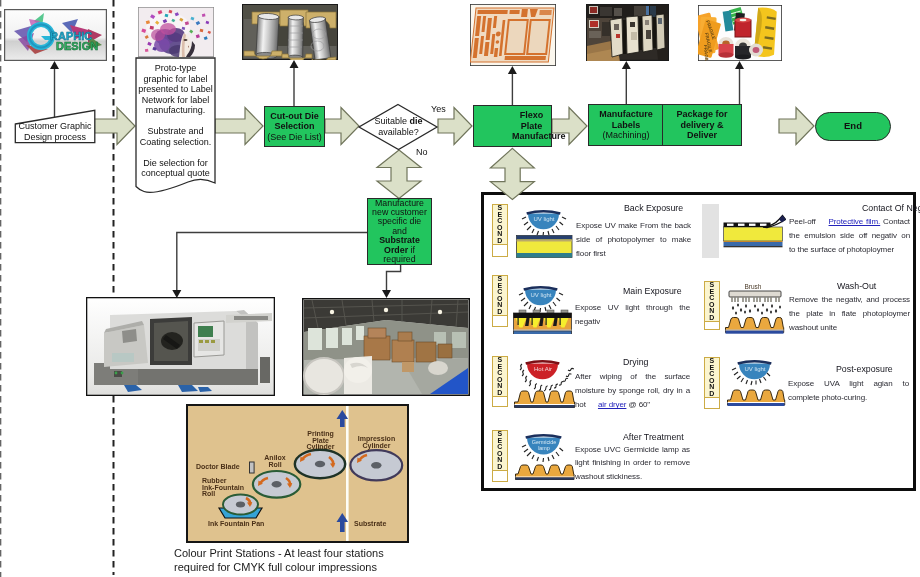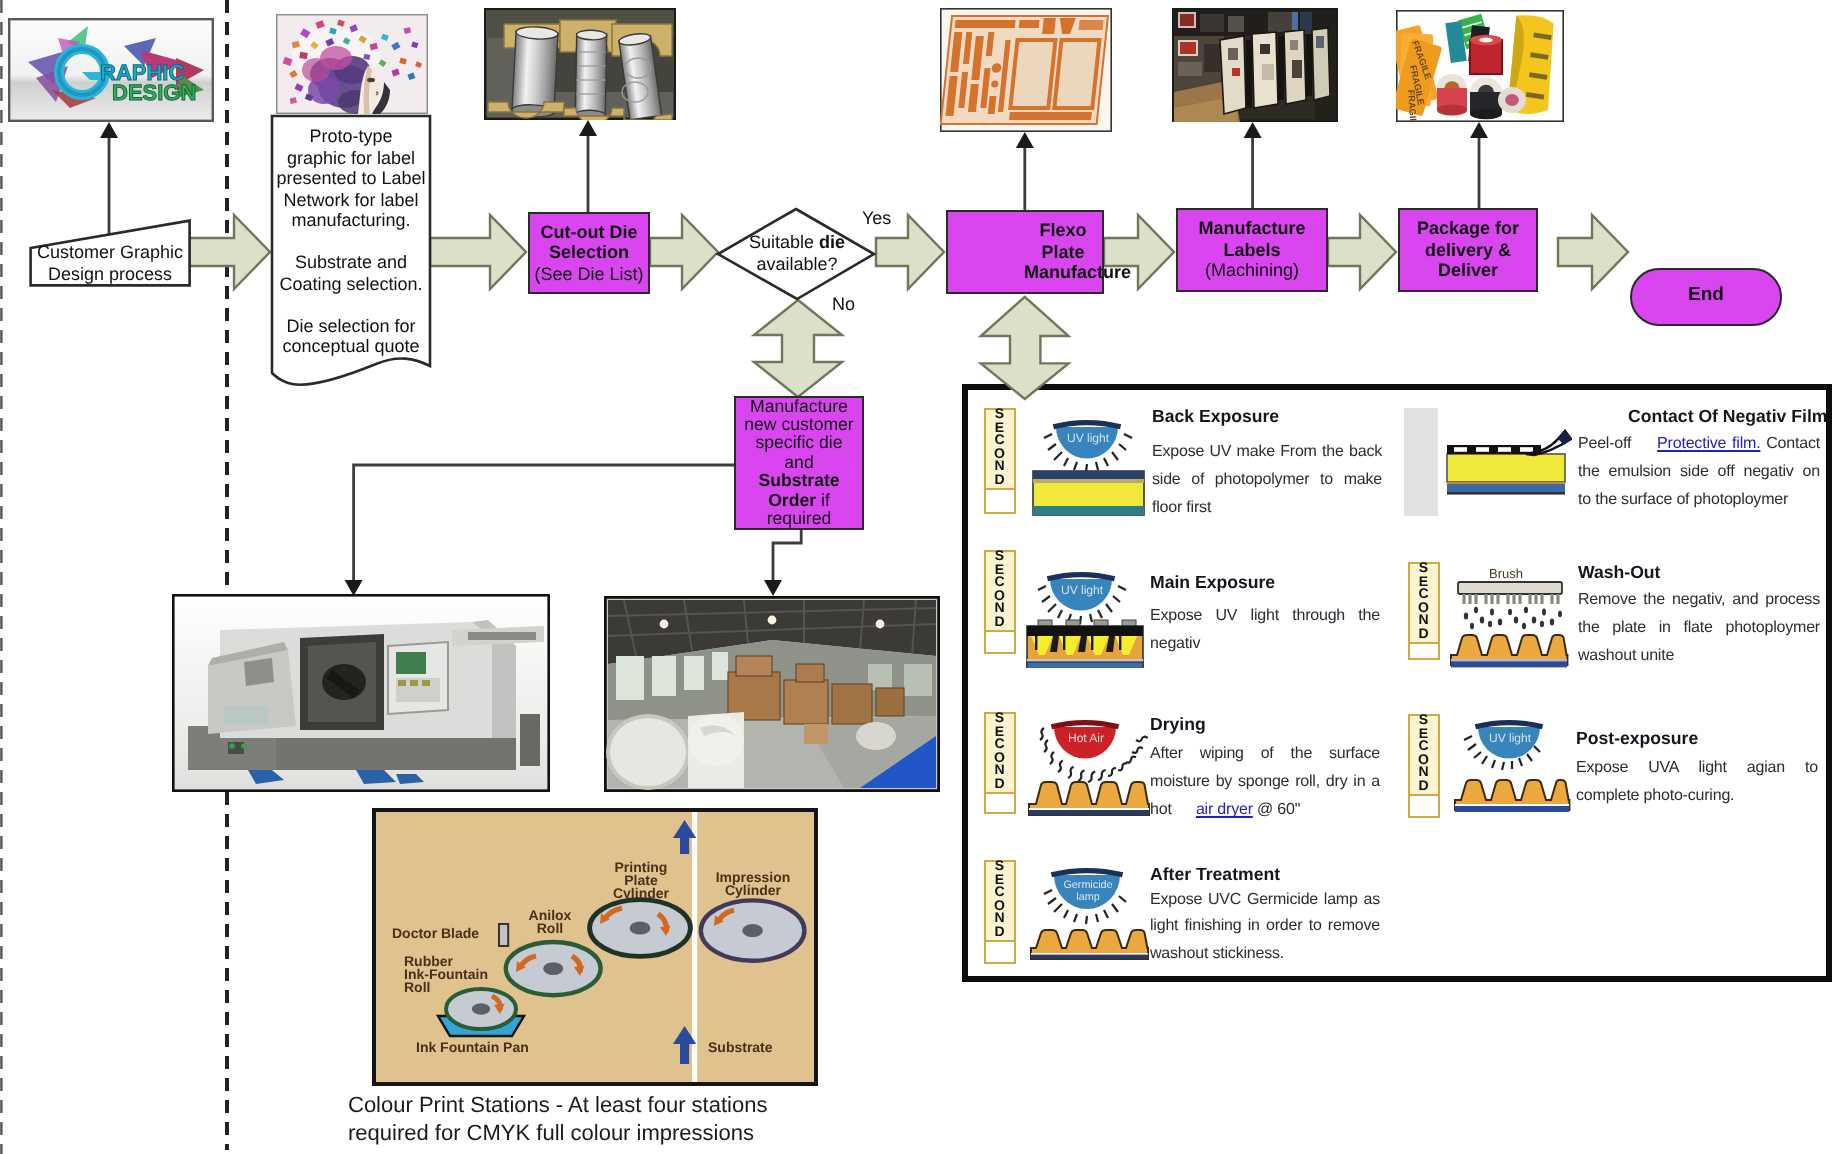--- a/index.html
+++ b/index.html
@@ -1,28 +1,28 @@
 <!DOCTYPE html>
 <html><head>
 <meta charset="utf-8">
 <style>
   html,body{margin:0;padding:0;background:#fff;}
   #c{position:relative;width:920px;height:577px;background:#fff;overflow:hidden;
      font-family:"Liberation Sans",sans-serif;}
   .abs{position:absolute;}
-  .box{position:absolute;background:#d946ef;border:1.3px solid #2a2a2a;box-sizing:border-box;
+  .box{position:absolute;background:#22c55e;border:1.3px solid #2a2a2a;box-sizing:border-box;
        display:flex;flex-direction:column;justify-content:center;text-align:center;}
   .bt{font-size:9px;line-height:10.5px;color:#111;}
   svg{display:block;}
   .sec{position:absolute;width:16.5px;background:#fff;border:1px solid #ccab45;box-sizing:border-box;
        display:flex;flex-direction:column;}
   .sec i{display:block;font-style:normal;font-weight:bold;font-size:7px;line-height:6.55px;
          text-align:center;color:#111;background:#fbf5cf;}
   .sec u{display:block;flex:1;background:#fff;border-top:1px solid #ccab45;}
-  .ptitle{position:absolute;font-size:8.8px;font-weight:bold;color:#15151d;white-space:nowrap;}
+  .ptitle{position:absolute;font-size:8.8px;font-weight:normal;color:#15151d;white-space:nowrap;margin-left:48px;}
   .pbody{position:absolute;font-size:8px;color:#2c2c34;letter-spacing:-0.1px;}
   .jl{text-align:justify;text-align-last:justify;height:14.2px;}
   .jl.last{text-align-last:left;}
   .tight .jl{height:13.6px;}
   .lnk{color:#2222bb;text-decoration:underline;padding-left:10px;}
 </style>
 </head>
 <body>
 <div id="c">
 
@@ -82,25 +82,25 @@
 <div class="abs bt" style="left:416px;top:147px;width:20px;">No</div>
 
 <div class="box" style="left:473px;top:105px;width:79px;height:42px;padding-left:38px;">
   <div class="bt"><b>Flexo Plate<br>Manufacture</b></div>
 </div>
 
 <div class="box" style="left:588px;top:104px;width:76px;height:42px;">
   <div class="bt"><b>Manufacture<br>Labels</b><br>(Machining)</div>
 </div>
 
-<div class="box" style="left:699px;top:104px;width:70px;height:42px;">
+<div class="box" style="left:662px;top:104px;width:80px;height:42px;">
   <div class="bt"><b>Package for<br>delivery &amp;<br>Deliver</b></div>
 </div>
 
-<div class="box" style="left:815px;top:112px;width:76px;height:29px;border-radius:14.5px;border-width:1.4px;margin-top:22px;">
+<div class="box" style="left:815px;top:112px;width:76px;height:29px;border-radius:14.5px;border-width:1.4px;">
   <div class="bt" style="font-size:9.5px;"><b>End</b></div>
 </div>
 
 <div class="box" style="left:367px;top:198px;width:65px;height:67px;border-width:1.2px;">
   <div class="bt" style="font-size:8.8px;line-height:9.4px;">Manufacture<br>new customer<br>specific die<br>and<br><b>Substrate<br>Order</b> if<br>required</div>
 </div>
 
 <svg class="abs" style="left:4px;top:9px;" width="103" height="52" viewBox="0 0 103 52">
   <defs>
     <linearGradient id="gdbg" x1="0" y1="0" x2="0" y2="1">

